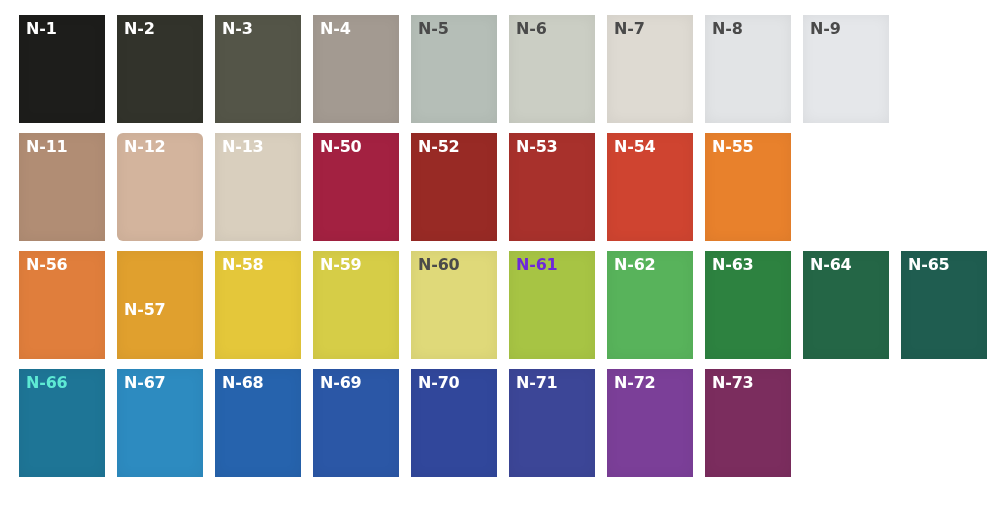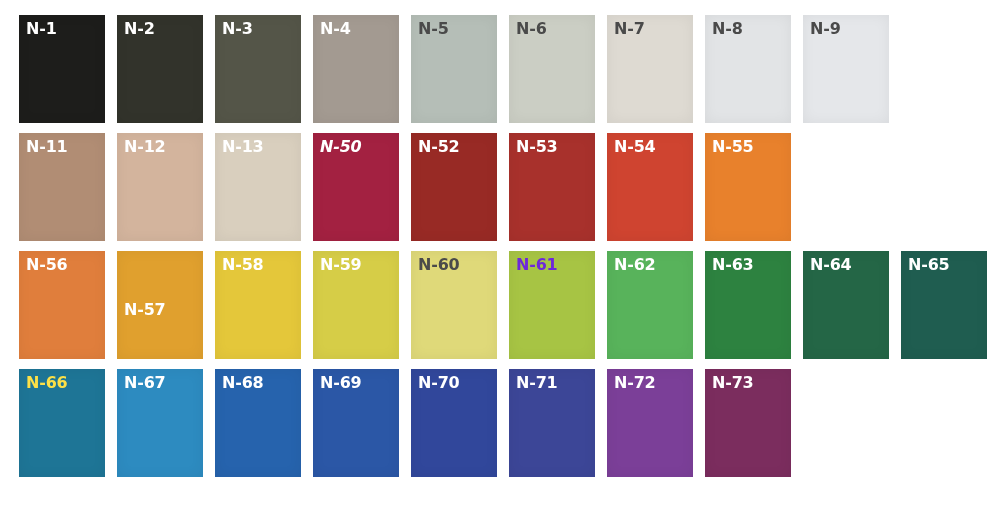--- a/index.html
+++ b/index.html
@@ -83,27 +83,27 @@
         <span class="swatch-label label-dark" style="color: rgb(74, 74, 74);">N-8</span>
       </div>
       <div class="swatch" style="background-color: rgb(229, 231, 234);">
         <span class="swatch-label label-dark" style="color: rgb(74, 74, 74);">N-9</span>
       </div>
     </div>
     <div class="swatch-row">
       <div class="swatch" style="background-color: rgb(177, 141, 116);">
         <span class="swatch-label label-light" style="color: rgb(255, 255, 255);">N-11</span>
       </div>
-      <div class="swatch" style="background-color: rgb(211, 180, 157);">
+      <div class="swatch" style="background-color: rgb(211, 180, 157); border-radius: 6px;">
         <span class="swatch-label label-light" style="color: rgb(255, 255, 255);">N-12</span>
       </div>
       <div class="swatch" style="background-color: rgb(217, 207, 190);">
         <span class="swatch-label label-light" style="color: rgb(255, 255, 255);">N-13</span>
       </div>
-      <div class="swatch" style="background-color: rgb(163, 33, 65); font-style: italic;">
+      <div class="swatch" style="background-color: rgb(163, 33, 65);">
         <span class="swatch-label label-light" style="color: rgb(255, 255, 255);">N-50</span>
       </div>
       <div class="swatch" style="background-color: rgb(152, 42, 37);">
         <span class="swatch-label label-light" style="color: rgb(255, 255, 255);">N-52</span>
       </div>
       <div class="swatch" style="background-color: rgb(168, 49, 44);">
         <span class="swatch-label label-light" style="color: rgb(255, 255, 255);">N-53</span>
       </div>
       <div class="swatch" style="background-color: rgb(207, 68, 48);">
         <span class="swatch-label label-light" style="color: rgb(255, 255, 255);">N-54</span>
@@ -139,21 +139,21 @@
       </div>
       <div class="swatch" style="background-color: rgb(36, 102, 70);">
         <span class="swatch-label label-light" style="color: rgb(255, 255, 255);">N-64</span>
       </div>
       <div class="swatch" style="background-color: rgb(31, 93, 80);">
         <span class="swatch-label label-light" style="color: rgb(255, 255, 255);">N-65</span>
       </div>
     </div>
     <div class="swatch-row">
       <div class="swatch" style="background-color: rgb(30, 117, 150);">
-        <span class="swatch-label label-light" style="color: #fde047;">N-66</span>
+        <span class="swatch-label label-light" style="color: #5eead4;">N-66</span>
       </div>
       <div class="swatch" style="background-color: rgb(45, 139, 192);">
         <span class="swatch-label label-light" style="color: rgb(255, 255, 255);">N-67</span>
       </div>
       <div class="swatch" style="background-color: rgb(38, 99, 173);">
         <span class="swatch-label label-light" style="color: rgb(255, 255, 255);">N-68</span>
       </div>
       <div class="swatch" style="background-color: rgb(43, 87, 166);">
         <span class="swatch-label label-light" style="color: rgb(255, 255, 255);">N-69</span>
       </div>

